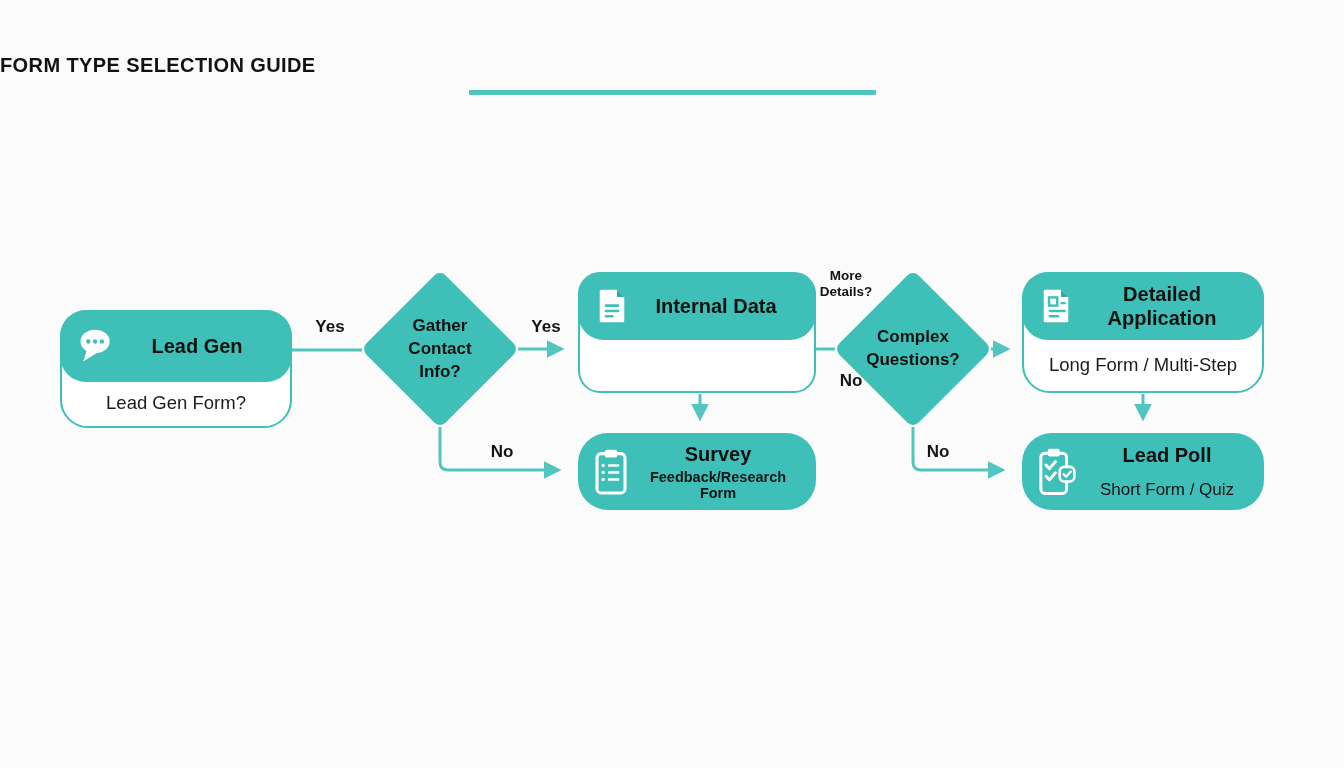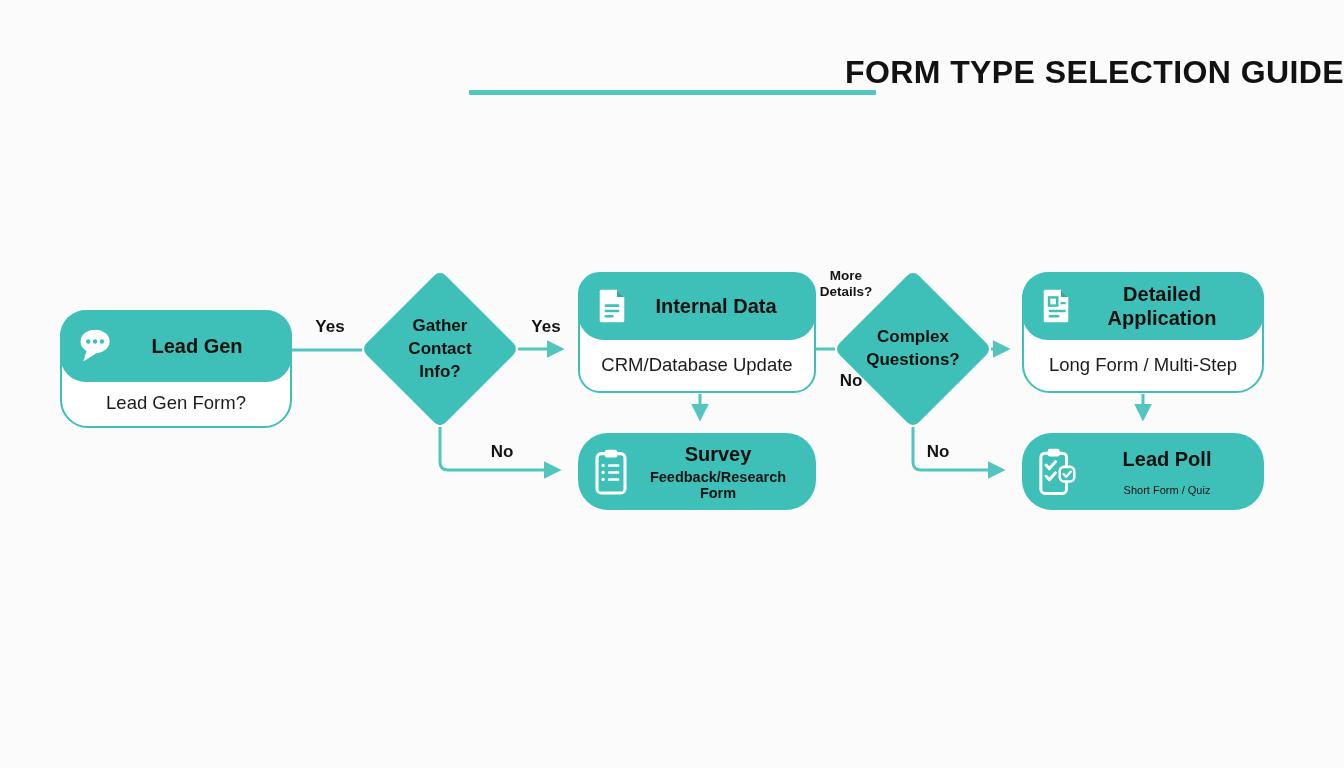--- a/index.html
+++ b/index.html
@@ -7,21 +7,21 @@
     --line:#52C6BE;
     --text:#171717;
   }
   *{margin:0;padding:0;box-sizing:border-box;}
   html,body{width:1344px;height:768px;overflow:hidden;}
   body{font-family:"Liberation Sans","DejaVu Sans",sans-serif;background:#fbfbfb;color:var(--text);}
   .canvas{position:relative;width:1344px;height:768px;}
 
   .page-title{
     position:absolute;top:54px;left:0;width:100%;
-    text-align:right;font-size:32px;font-weight:700;letter-spacing:.4px;color:#121212;
+    text-align:left;font-size:20px;font-weight:700;letter-spacing:.4px;color:#121212;
   }
   .title-underline{
     position:absolute;left:469px;top:90px;width:407px;height:5px;
     background:var(--line);border-radius:1px;
   }
 
   svg.overlay{position:absolute;left:0;top:0;}
   svg.overlay path.conn{fill:none;stroke:var(--line);stroke-width:3;}
   #arr path{fill:var(--line);stroke:none;}
 
@@ -46,21 +46,21 @@
   .card-body span{font-size:18.5px;color:#1c1c1c;}
 
   
   .pill{
     position:absolute;background:var(--teal);border-radius:30px;
     display:flex;align-items:center;padding:0 12px 0 12px;
   }
   .pill-text{flex:1;text-align:center;}
   .pill-title{font-weight:700;font-size:20px;color:#101010;line-height:1.15;}
   .pill-sub{font-size:14.5px;font-weight:700;color:#141414;margin-top:3px;}
-  .pill-sub.lg{font-size:11px;font-weight:400;margin-top:13px;}
+  .pill-sub.lg{font-size:17px;font-weight:400;margin-top:13px;}
 
   
   .diamond{
     position:absolute;width:112px;height:112px;background:var(--teal);
     border-radius:8px;transform:rotate(45deg);
   }
   .diamond-label{
     position:absolute;transform:translate(-50%,-50%);
     text-align:center;font-weight:700;font-size:17px;line-height:1.35;color:#101010;
     width:140px;
@@ -128,23 +128,20 @@
       <span class="icon">
         <svg width="36" height="42" viewBox="0 0 44 48">
           <path d="M9,4 h19 l9,9 v29 a2,2 0 0 1 -2,2 h-26 a2,2 0 0 1 -2,-2 v-36 a2,2 0 0 1 2,-2 z" fill="#fff"></path>
           <path d="M28,4 l9,9 h-9 z" fill="#35a8a1"></path>
           <rect x="13" y="22" width="18" height="3.2" rx="1.6" fill="var(--teal)"></rect>
           <rect x="13" y="28.5" width="18" height="3.2" rx="1.6" fill="var(--teal)"></rect>
           <rect x="13" y="35" width="11" height="3.2" rx="1.6" fill="var(--teal)"></rect>
         </svg>
       </span>
       <span class="card-title">Internal Data</span>
-    </div>
-    <div class="card-body" style="height:53px;">
-      <span>CRM/Database Update</span>
     </div>
   </div>
 
   <div class="diamond" style="left:857px;top:293px;"></div>
   <div class="diamond-label preline" style="left:913px;top:349px;">Complex
 Questions?</div>
 
   <div class="card" style="left:1022px;top:272px;width:242px;height:121px;">
     <div class="card-header" style="height:68px;">
       <span class="icon">

